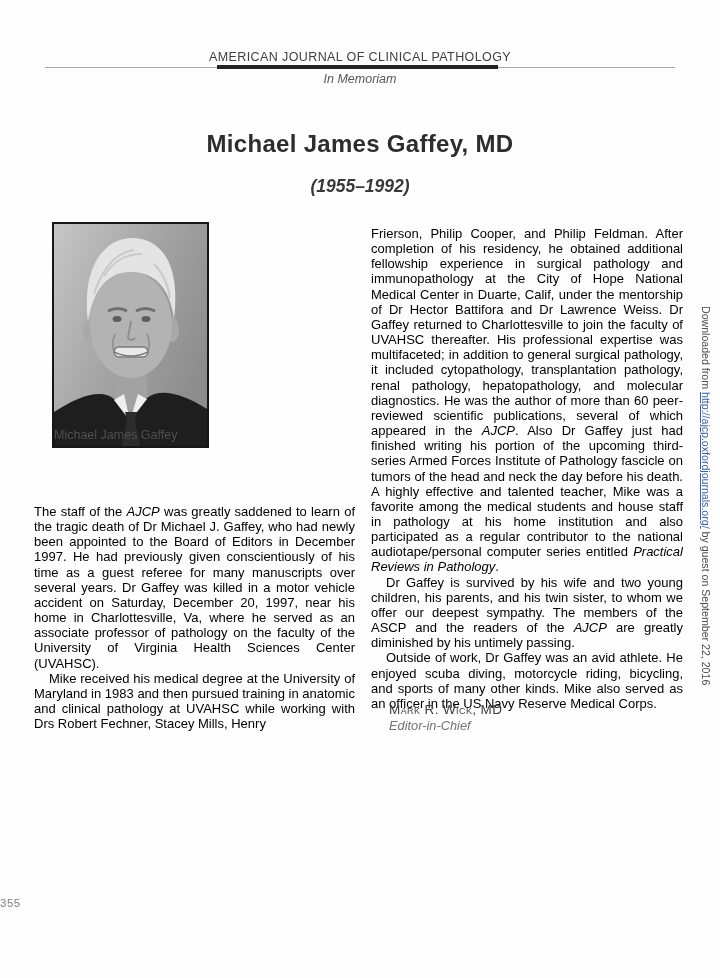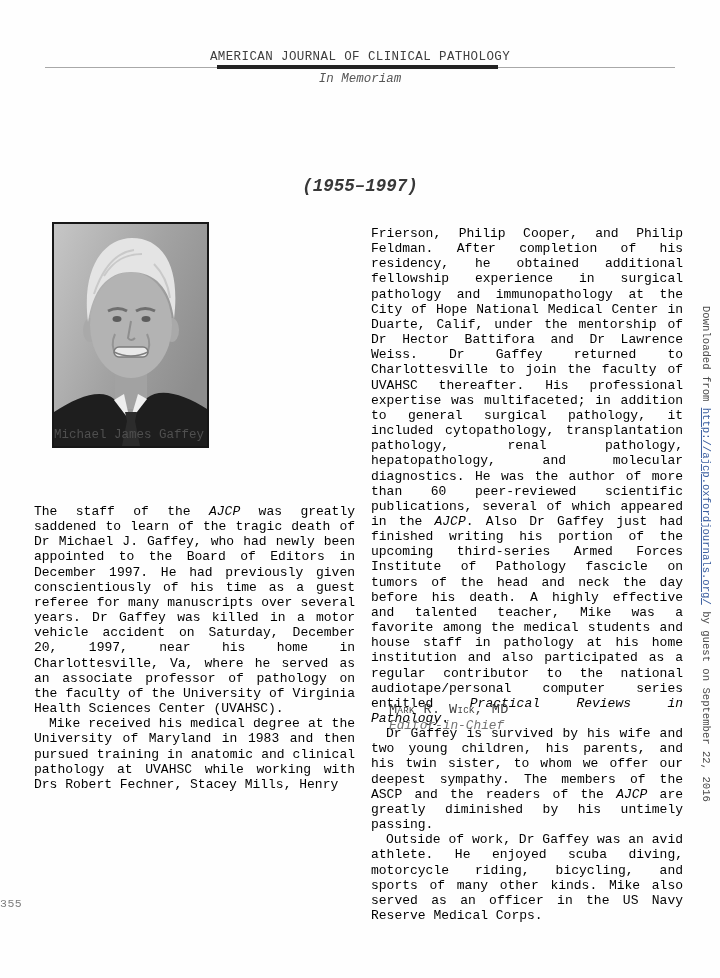--- a/index.html
+++ b/index.html
@@ -2,21 +2,21 @@
 <html><head>
 <meta charset="utf-8">
 <style>
   html, body { margin: 0; padding: 0; background: #e9e9e9; }
   .page {
     position: relative;
     width: 720px; height: 978px;
     margin: 0 auto;
     background: #fefefe;
     overflow: hidden;
-    font-family: Liberation Mono, monospace;
+    font-family: Liberation Sans, sans-serif;
     color: #4a4a4a;
   }
 
   
   .journal-title {
     position: absolute; left: 0; top: 50px; width: 720px;
     text-align: center;
     font-size: 12.5px; letter-spacing: 0.4px;
     color: #3e3e3e;
   }
@@ -106,21 +106,22 @@
 </head>
 <body>
 
 <div class="page">
 
   <div class="journal-title">AMERICAN JOURNAL OF CLINICAL PATHOLOGY</div>
   <div class="rule-thin"></div>
   <div class="rule-thick"></div>
   <div class="section-label">In Memoriam</div>
 
-  <div class="years">(1955–1997)</div>
+  <h1 class="memoriam-title">Michael James Gaffey, MD</h1>
+  <div class="years">(1955–1992)</div>
 
   <figure class="photo">
     <svg viewBox="0 0 153 222" preserveAspectRatio="none">
       <defs>
         <linearGradient id="bgGrad" x1="0" y1="0" x2="1" y2="0.6">
           <stop offset="0" stop-color="#c6c6c6"></stop>
           <stop offset="0.55" stop-color="#a3a3a3"></stop>
           <stop offset="1" stop-color="#8d8d8d"></stop>
         </linearGradient>
       </defs>

